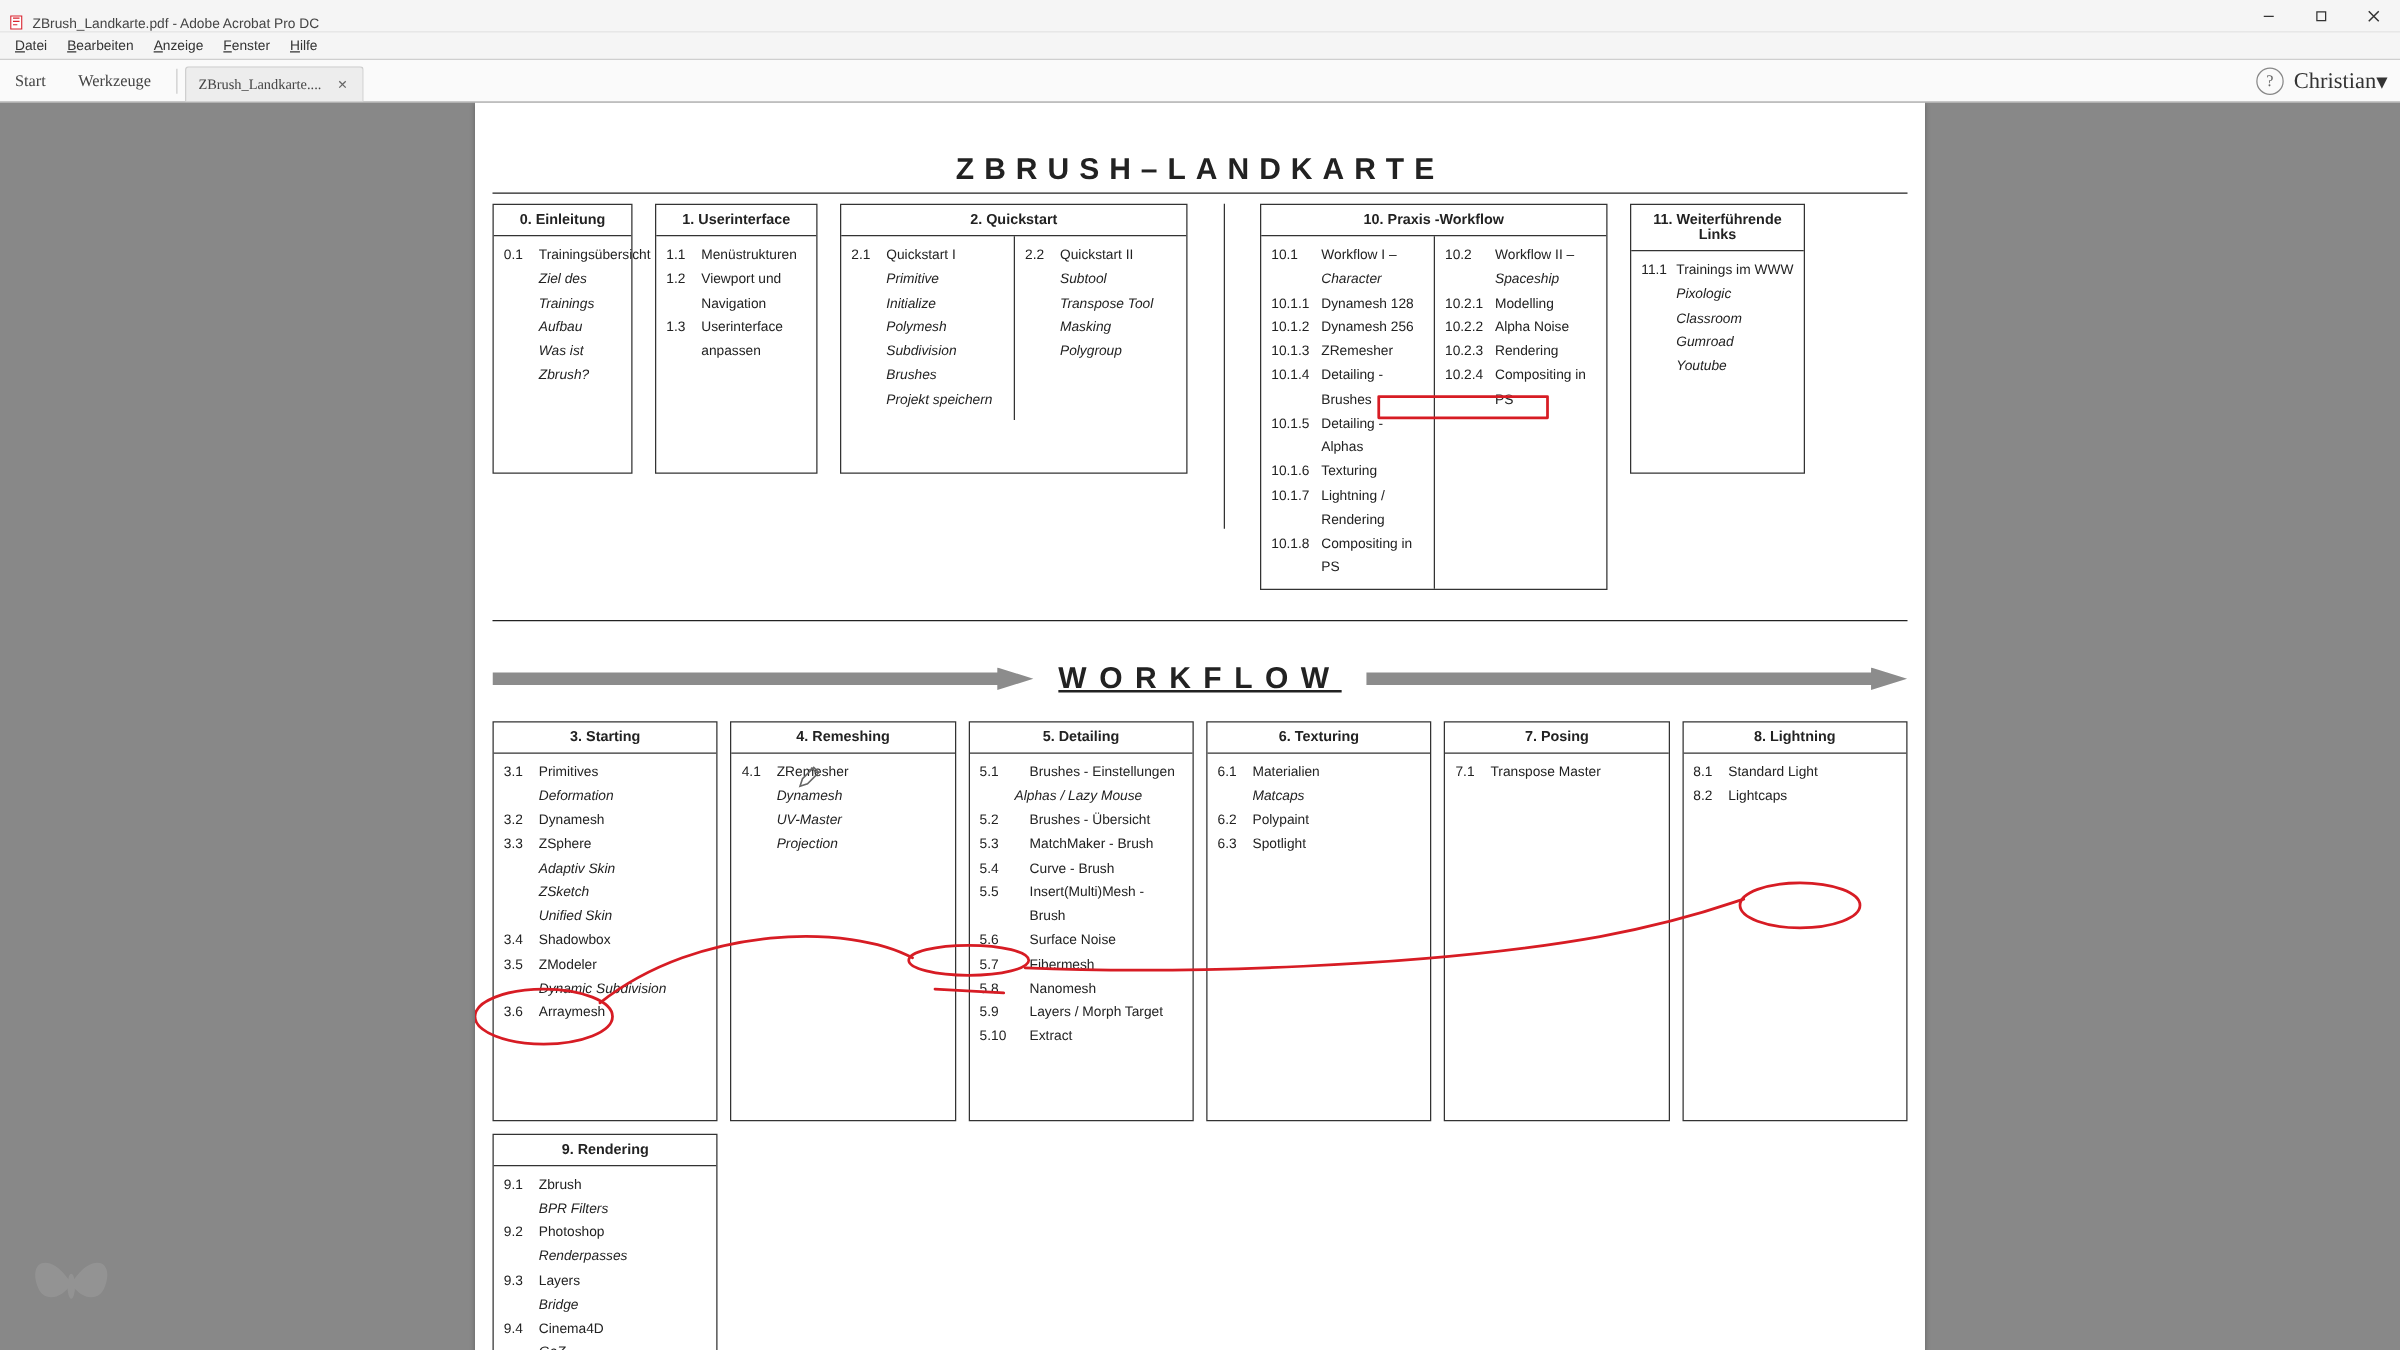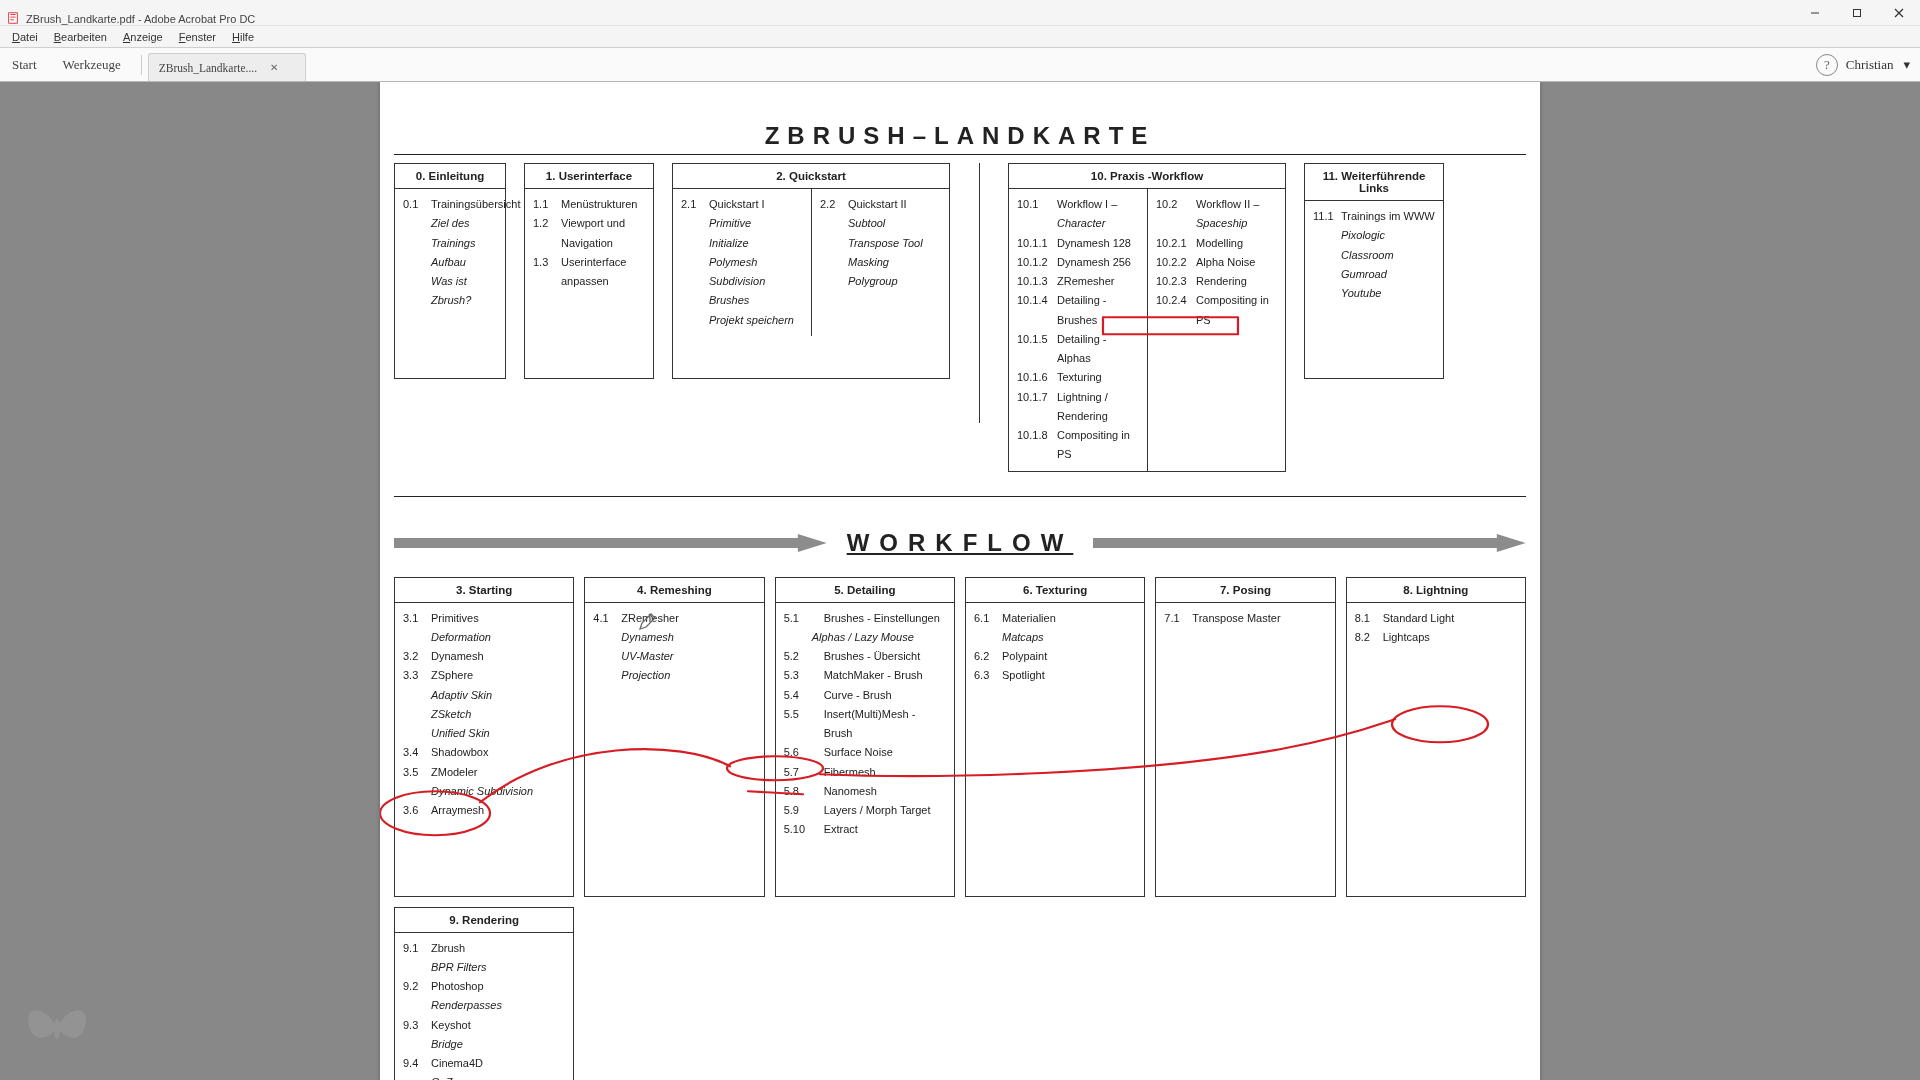--- a/index.html
+++ b/index.html
@@ -15,25 +15,25 @@
 
   
   .menubar { height: 22px; background: #f5f5f5; border-bottom: 1px solid #cfcfcf; display: flex; align-items: stretch; padding-left: 4px; }
   .menubar .menu-item { padding: 0 8px; font-size: 11px; color: #333; display: flex; align-items: center; cursor: pointer; }
   .menubar .menu-item .hot { text-decoration: underline; }
 
   
   .toolbar { height: 34px; background: #fafafa; border-bottom: 1px solid #b7b7b7; display: flex; align-items: center; padding: 0 6px; position: relative; font-family: Liberation Serif, serif; }
   .toolbar .tool-link { font-size: 13px; color: #444; margin-right: 14px; padding: 4px 6px; cursor: pointer; }
   .tabbar-sep { width: 1px; height: 20px; background: #ccc; margin: 0 6px 0 0; }
-  .pdf-tab { display: flex; align-items: center; height: 28px; padding: 0 24px 0 10px; background: #ededed; border: 1px solid #cfcfcf; border-bottom: none; margin-top: 5px; font-size: 11.5px; color: #444; border-top-left-radius: 3px; border-top-right-radius: 3px; }
+  .pdf-tab { display: flex; align-items: center; height: 28px; padding: 0 9px 0 10px; background: #ededed; border: 1px solid #cfcfcf; border-bottom: none; margin-top: 5px; font-size: 11.5px; color: #444; border-top-left-radius: 3px; border-top-right-radius: 3px; }
   .pdf-tab .tab-close { margin-left: 10px; width: 14px; height: 14px; display: inline-flex; align-items: center; justify-content: center; color: #666; cursor: pointer; font-size: 10px; }
   .toolbar-right { margin-left: auto; display: flex; align-items: center; gap: 8px; }
   .help-icon { width: 22px; height: 22px; border: 1.6px solid #888; border-radius: 50%; display: flex; align-items: center; justify-content: center; color: #666; font-size: 13px; cursor: pointer; }
-  .user-menu { font-size: 13px; color: #333; display: flex; align-items: center; gap: 10px; cursor: pointer; padding-right: 4px; }
+  .user-menu { font-size: 18px; color: #333; display: flex; align-items: center; gap: 0; cursor: pointer; padding-right: 4px; }
 
   
   .doc-area { position: absolute; top: 82px; left: 0; right: 0; bottom: 0; background: #888; overflow: hidden; }
   .page { position: absolute; top: 0; left: 50%; transform: translateX(-50%); width: 1160px; min-height: 1000px; background: #fff; box-shadow: 0 0 4px rgba(0,0,0,0.3); padding: 40px 14px 40px 14px; }
 
   
   .doc-title { text-align: center; font-size: 24px; letter-spacing: 8px; font-weight: 700; color: #222; font-family: "Segoe UI", Arial, sans-serif; text-transform: uppercase; }
   .rule { height: 1px; background: #222; margin: 4px 0 8px 0; }
 
   .section-grid { display: grid; grid-template-columns: 112px 130px 278px 22px 278px 140px; gap: 18px; align-items: start; margin-top: 6px; }
@@ -493,21 +493,21 @@
             </div>
             <div class="entry">
               <span class="num">9.2</span>
               <span>Photoshop</span>
             </div>
             <div class="entry sub">
               <span class="ital">Renderpasses</span>
             </div>
             <div class="entry">
               <span class="num">9.3</span>
-              <span>Keyshot</span>
+              <span>Layers</span>
             </div>
             <div class="entry sub">
               <span class="ital">Bridge</span>
             </div>
             <div class="entry">
               <span class="num">9.4</span>
               <span>Cinema4D</span>
             </div>
             <div class="entry sub">
               <span class="ital">GoZ</span>

